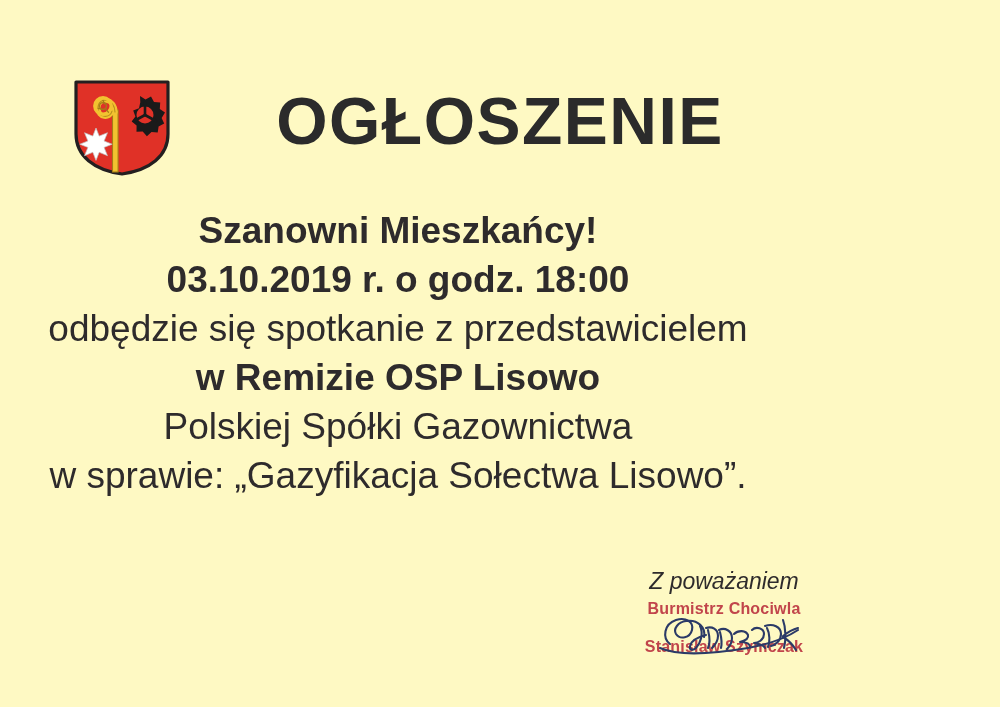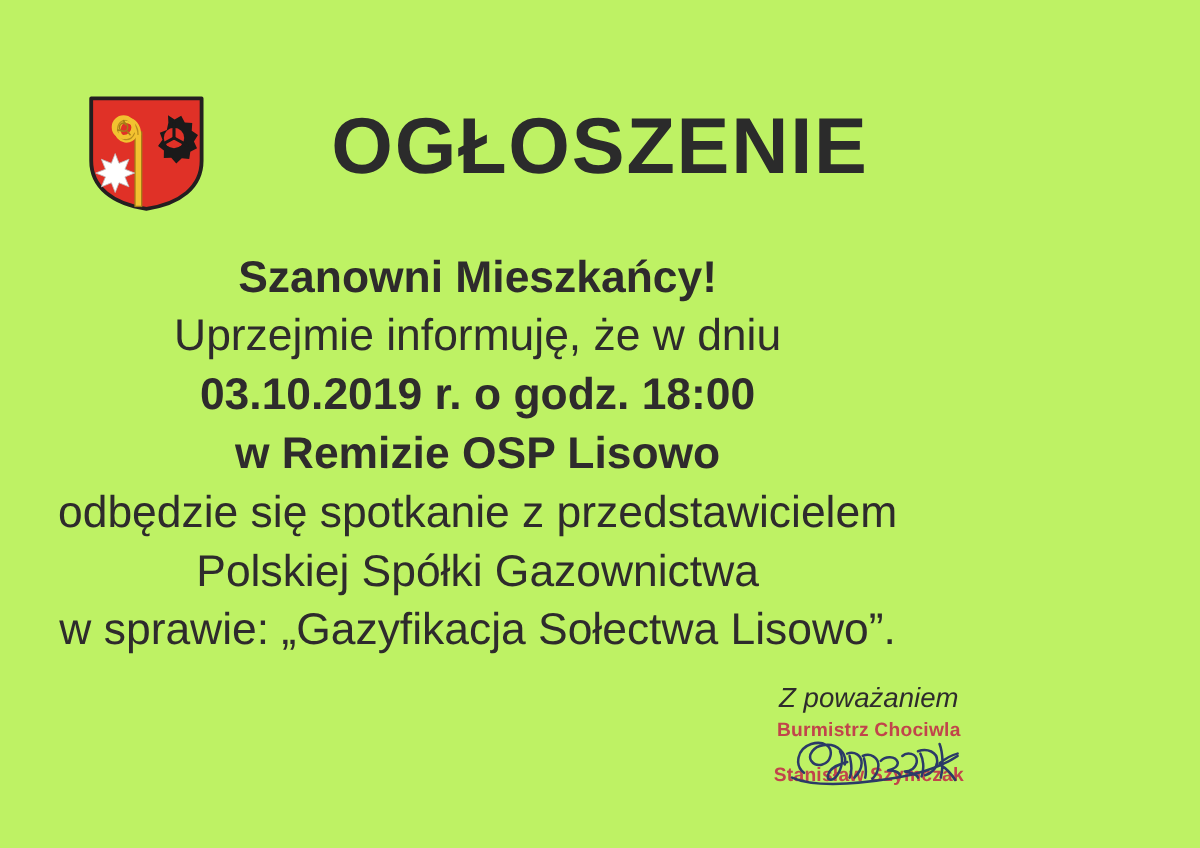--- a/index.html
+++ b/index.html
@@ -14,21 +14,21 @@
     font-family: "Liberation Sans", "DejaVu Sans", sans-serif;
     color: #231f20;
     overflow: hidden;
     position: relative;
   }
 
   #notice-page {
     position: relative;
     width: 1000px;
     height: 707px;
-    background: #bef264;
+    background: #fef9c3;
   }
 
   
   #crest {
     position: absolute;
     left: 70px;
     top: 78px;
     width: 104px;
     height: 100px;
   }
@@ -151,24 +151,23 @@
       <g>
         <path d="M26,50 l3.2,8.1 l8.3,-3.4 l-3.4,8.3 l8.1,3.2 l-8.1,3.2 l3.4,8.3 l-8.3,-3.4 l-3.2,8.1 l-3.2,-8.1 l-8.3,3.4 l3.4,-8.3 l-8.1,-3.2 l8.1,-3.2 l-3.4,-8.3 l8.3,3.4 Z" fill="#ffffff" stroke="#bfbfbf" stroke-width="0.7"></path>
       </g>
     </svg>
   </div>
 
   <div id="title">OGŁOSZENIE</div>
 
   <div id="body-block">
     <span class="line bold">Szanowni Mieszkańcy!</span>
-    <span class="line">Uprzejmie informuję, że w dniu</span>
     <span class="line bold">03.10.2019 r. o godz. 18:00</span>
+    <span class="line">odbędzie się spotkanie z przedstawicielem</span>
     <span class="line bold">w Remizie OSP Lisowo</span>
-    <span class="line">odbędzie się spotkanie z przedstawicielem</span>
     <span class="line">Polskiej Spółki Gazownictwa</span>
     <span class="line"><span class="reg">w sprawie: </span><span class="bd">„Gazyfikacja Sołectwa Lisowo”.</span></span>
   </div>
 
   <div id="signature-block">
     <div id="closing">Z poważaniem</div>
     <div id="stamp">
       <div class="stamp-line" id="stamp-title">Burmistrz Chociwla</div>
       <div class="stamp-line" id="stamp-name">Stanisław Szymczak</div>
       <div id="handwritten">

